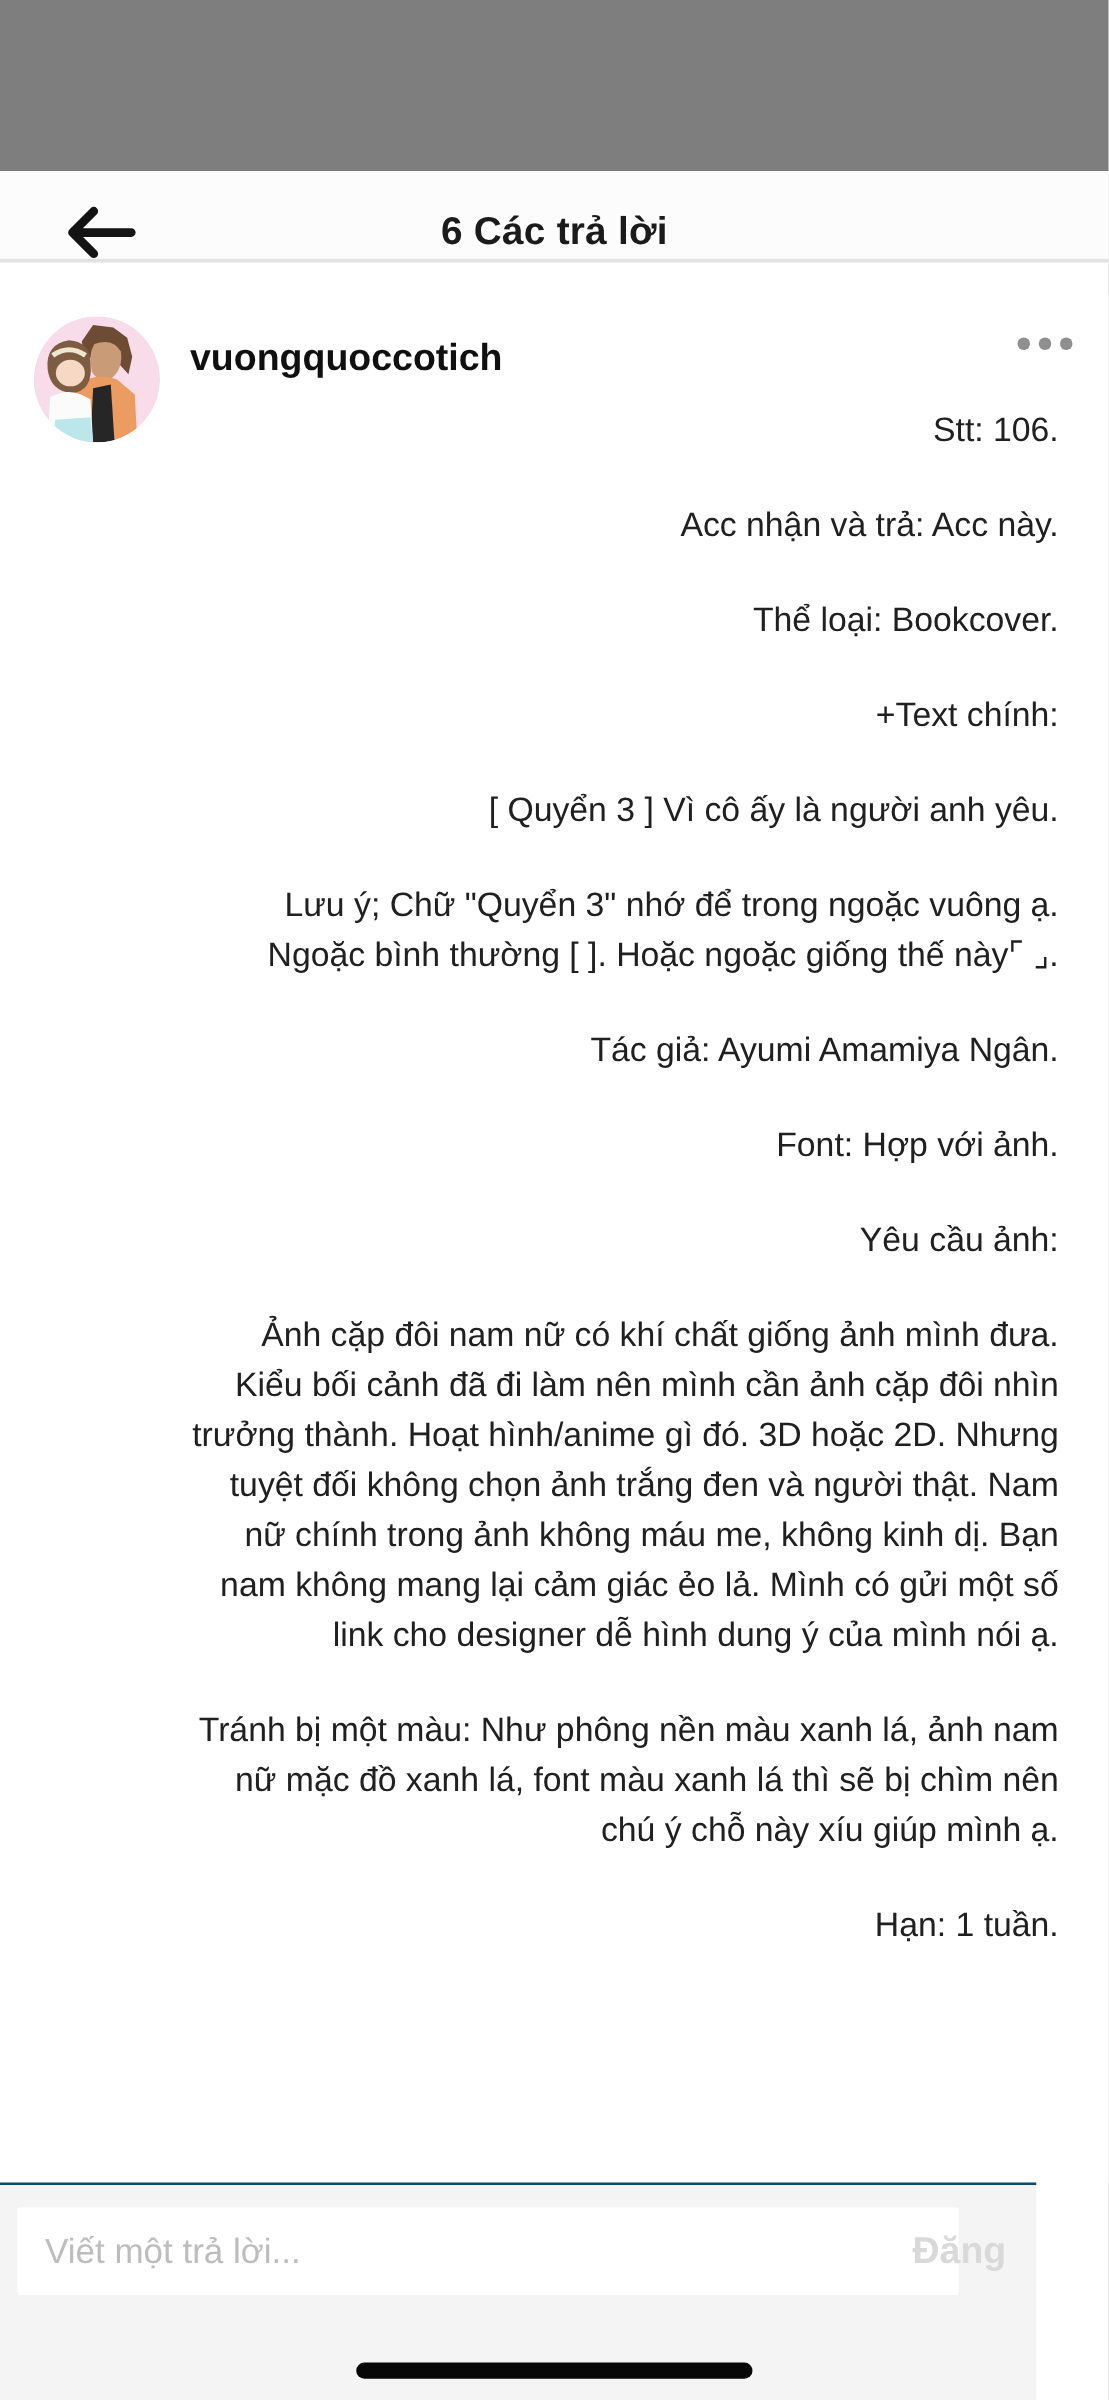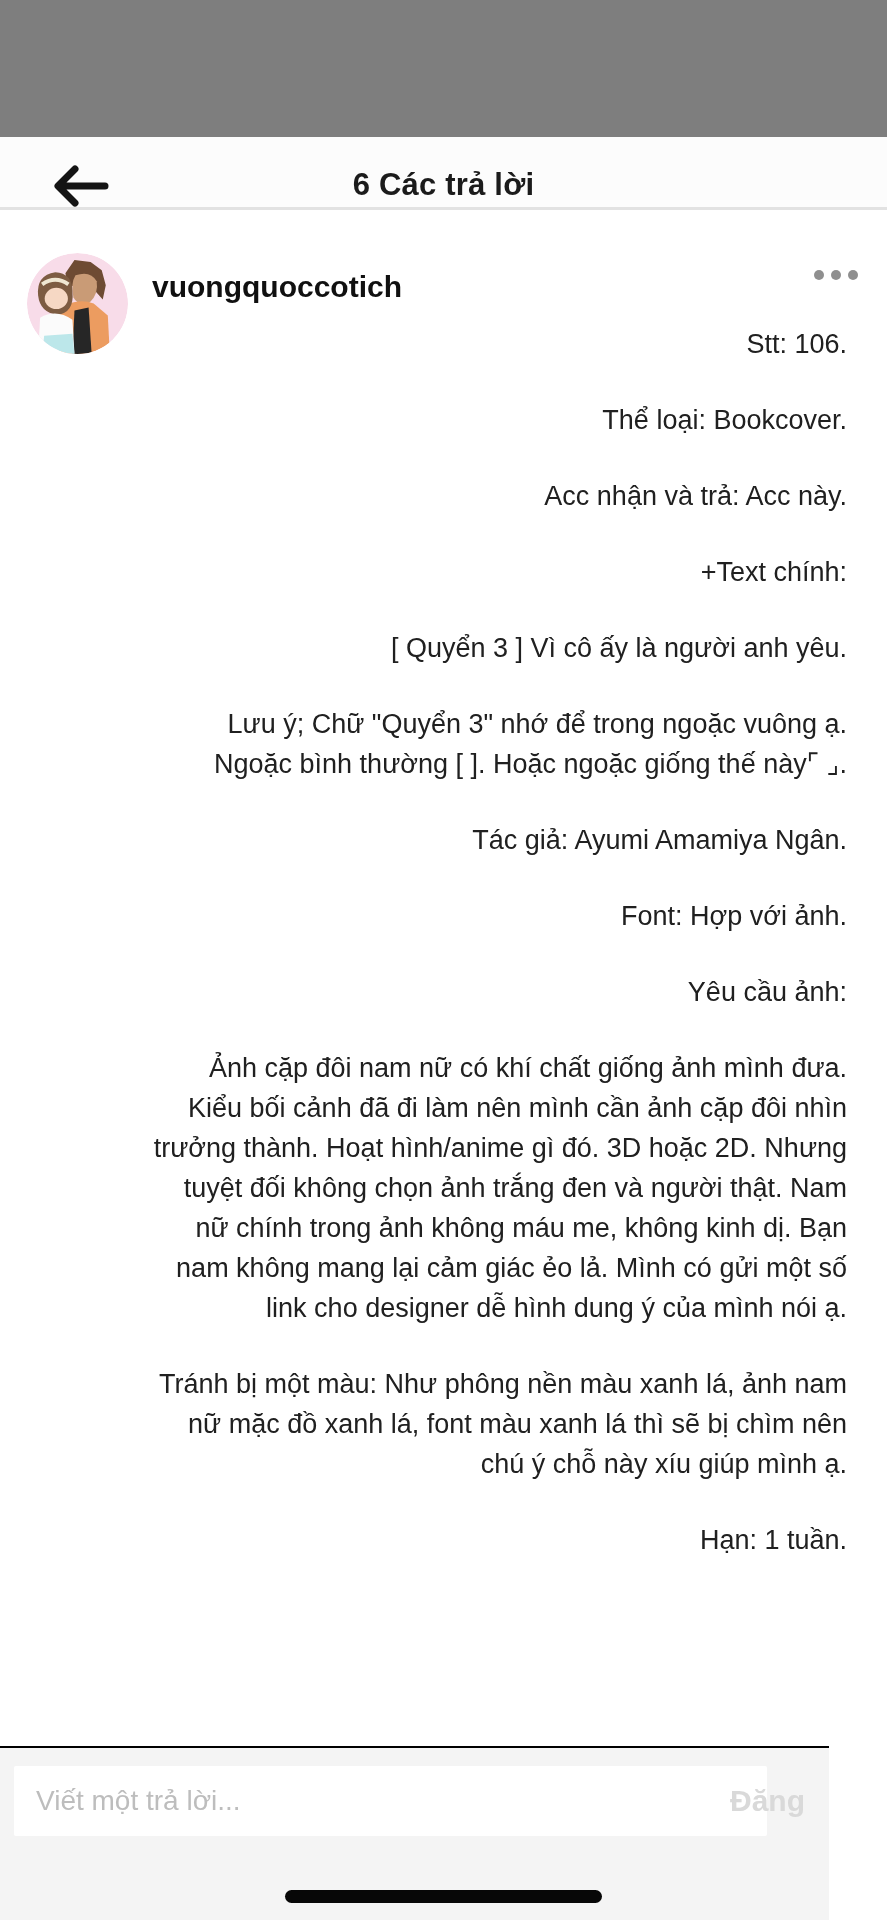--- a/index.html
+++ b/index.html
@@ -52,21 +52,21 @@
   .more-btn .dot{ width:10px; height:10px; border-radius:50%; background:#8f8f8f; display:block; }
   .post-body{ width:695px; }
   .post-body p.para{
     font-size:27px; line-height:40px; color:#202020;
     margin:0 0 36px 0; white-space:pre-wrap; word-wrap:break-word;text-align:right;
   }
   .post-body p.para.gap-before{ margin-top:40px; }
   
   .footer{
     position:absolute; left:0; bottom:0; width:829px; height:174px;
-    background:#f4f4f4; border-top:2px solid #000000;
+    background:#f4f4f4; border-top:2px solid #0c4a6e;
   }
   .reply-input{
     position:absolute; left:14px; top:18px; width:753px; height:70px;
     background:#ffffff; border:none; outline:none;
     font-family:"Liberation Sans","DejaVu Sans",sans-serif;
     font-size:28px; color:#333; padding:0 22px; border-radius:2px;
   }
   .reply-input::placeholder{ color:#bdbdbd; opacity:1; }
   .submit-btn{
     position:absolute; right:24px; top:28px; height:50px;
@@ -123,22 +123,22 @@
     <button class="more-btn" aria-label="more options">
       <span class="dot"></span>
       <span class="dot"></span>
       <span class="dot"></span>
     </button>
 
     <span class="username">vuongquoccotich</span>
 
     <div class="post-body">
         <p class="para">Stt: 106.</p>
+        <p class="para">Acc nhận và trả: Acc này.</p>
         <p class="para">Thể loại: Bookcover.</p>
-        <p class="para">Acc nhận và trả: Acc này.</p>
         <p class="para"> +Text chính:</p>
         <p class="para">[ Quyển 3 ] Vì cô ấy là người anh yêu.</p>
         <p class="para">Lưu ý; Chữ "Quyển 3" nhớ để trong ngoặc vuông ạ. Ngoặc bình thường [ ]. Hoặc ngoặc giống thế này⌜ ⌟.</p>
         <p class="para">Tác giả: Ayumi Amamiya Ngân.</p>
         <p class="para">Font: Hợp với ảnh.</p>
         <p class="para">Yêu cầu ảnh:</p>
         <p class="para"> Ảnh cặp đôi nam nữ có khí chất giống ảnh mình đưa. Kiểu bối cảnh đã đi làm nên mình cần ảnh cặp đôi nhìn trưởng thành. Hoạt hình/anime gì đó. 3D hoặc 2D. Nhưng tuyệt đối không chọn ảnh trắng đen và người thật. Nam nữ chính trong ảnh không máu me, không kinh dị. Bạn nam không mang lại cảm giác ẻo lả. Mình có gửi một số link cho designer dễ hình dung ý của mình nói ạ.</p>
         <p class="para">Tránh bị một màu: Như phông nền màu xanh lá, ảnh nam nữ mặc đồ xanh lá, font màu xanh lá thì sẽ bị chìm nên chú ý chỗ này xíu giúp mình ạ.</p>
         <p class="para">Hạn: 1 tuần.</p>
       </div>

